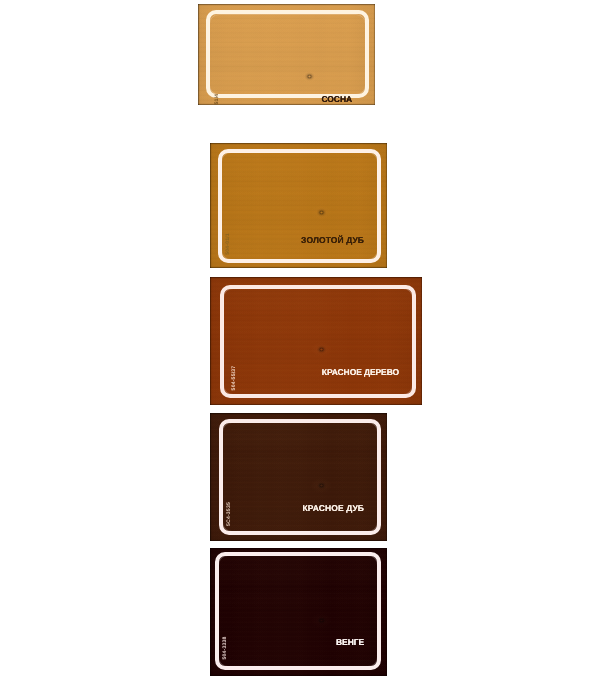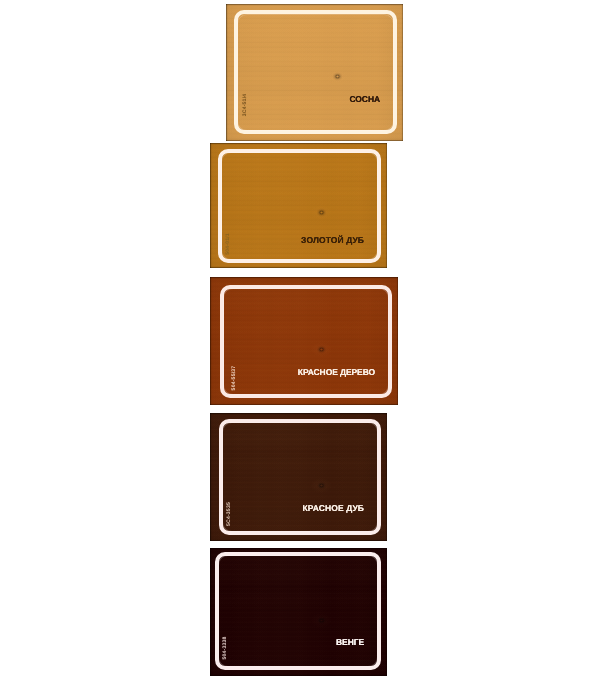--- a/index.html
+++ b/index.html
@@ -75,23 +75,23 @@
   .k4{left:105px;top:66.5px;}
   .k5{left:105px;top:66.5px;}
   .frame{position:absolute;border-radius:14px;box-sizing:border-box;}
   .name{position:absolute;font-weight:bold;white-space:nowrap;
         font-family:"Liberation Sans",sans-serif;}
   .coderot{position:absolute;white-space:nowrap;font-weight:bold;
         font-family:"Liberation Sans",sans-serif;
         transform-origin:0 0;}
 
   
-  .sw1{left:226px;top:4px;width:177px;height:137px;}
+  .sw1{left:198px;top:4px;width:177px;height:101px;}
   .sw2{left:210px;top:143px;width:177px;height:125px;}
-  .sw3{left:210px;top:277px;width:188px;height:128px;}
+  .sw3{left:210px;top:277px;width:212px;height:128px;}
   .sw4{left:210px;top:413px;width:177px;height:128px;}
   .sw5{left:210px;top:548px;width:177px;height:128px;}
 
   
   .b1{background:#d99d4e;}
   .b2{background:#b97618;}
   .b3{background:#8d3608;}
   .b4{background:#3d1909;}
   .b5{background:#1f0102;}
 

